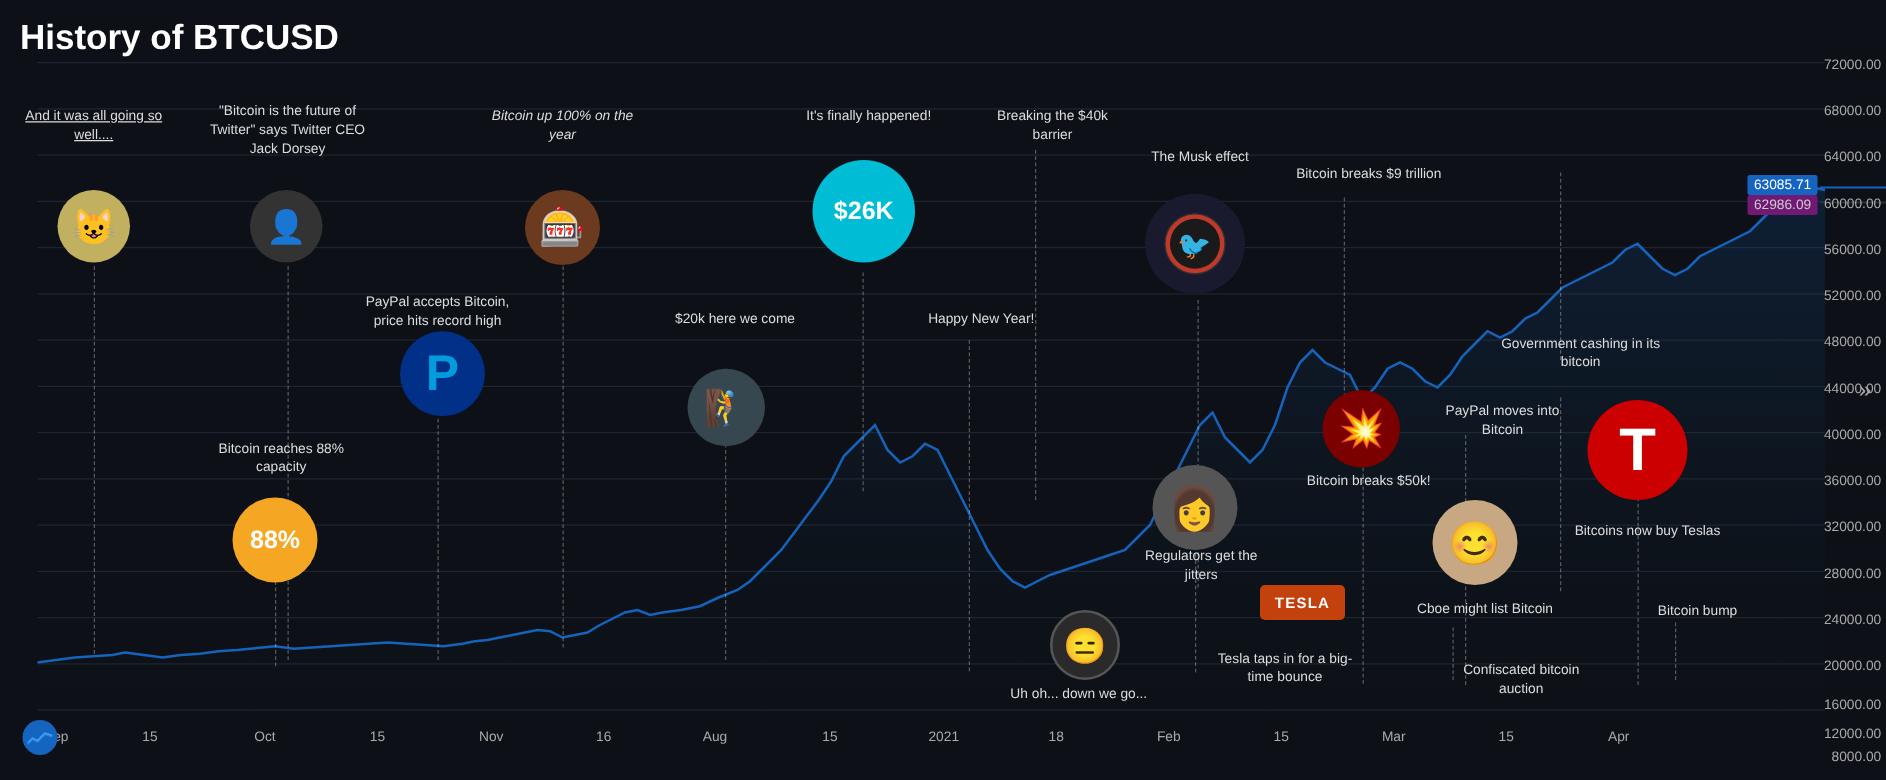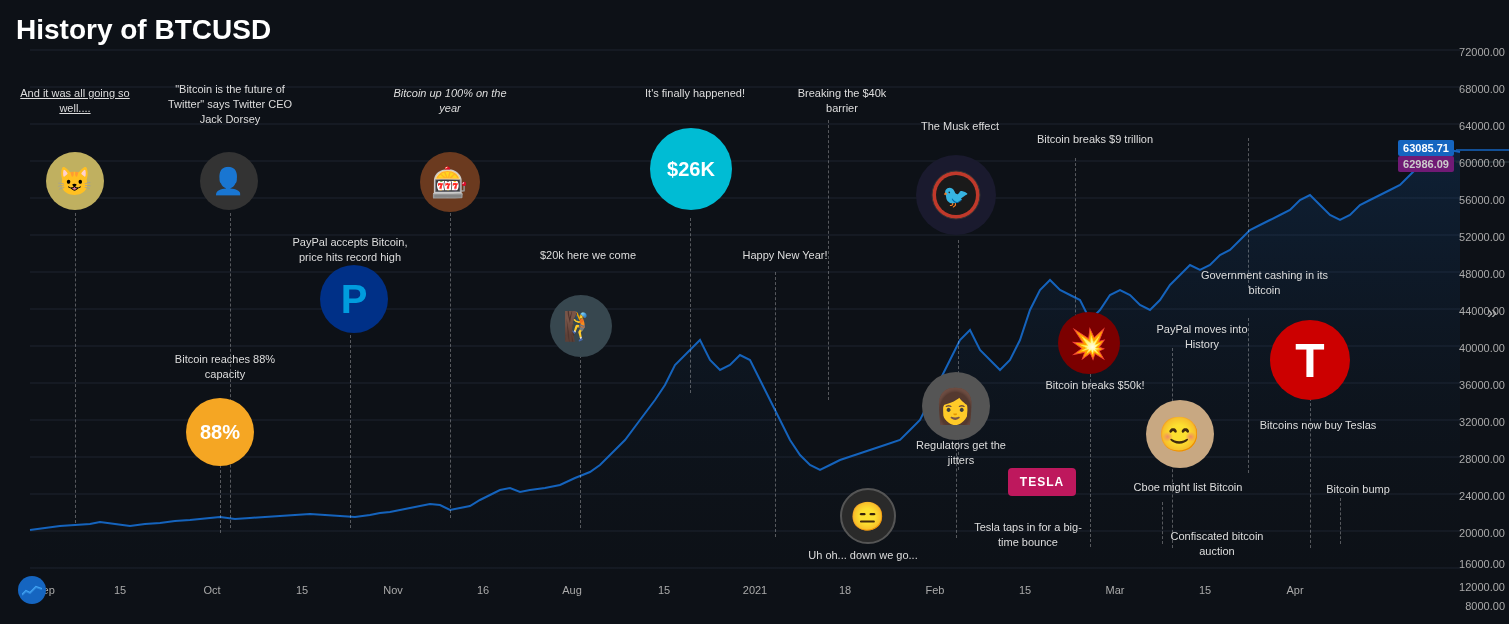--- a/index.html
+++ b/index.html
@@ -46,21 +46,21 @@
       top: 0;
       left: 0;
       width: 1509px;
       height: 624px;
     }
     
     .price-badge {
       position: absolute;
       right: 55px;
       font-size: 11px;
-      font-weight: bold;
+      font-weight: normal;
       padding: 2px 5px;
       border-radius: 2px;
     }
     
     .nav-arrow {
       position: absolute;
       color: #aaa;
       font-size: 18px;
       cursor: pointer;
     }
@@ -484,27 +484,27 @@
 
   <div class="ann-text-box" style="left:906px; top:438px; width:110px;">Regulators get the jitters</div>
   <div style="position:absolute; left:956px; top:443px; width:1px; height:95px; border-left:1px dashed rgba(255,255,255,0.3);"></div>
   <div class="circle-icon" style="left:922px; top:372px; width:68px; height:68px; background:#555; font-size:34px;">👩</div>
 
   <div class="ann-text-box" style="left:1030px; top:132px; width:130px;">Bitcoin breaks $9 trillion</div>
   <div style="position:absolute; left:1075px; top:158px; width:1px; height:210px; border-left:1px dashed rgba(255,255,255,0.3);"></div>
 
   <div class="ann-text-box" style="left:968px; top:520px; width:120px;">Tesla taps in for a big-time bounce</div>
 
-  <div class="circle-icon" style="left:1008px; top:468px; width:68px; height:28px; border-radius:4px; background:#be185d; font-size:12px; font-weight:bold; color:#fff; letter-spacing:1px;">TESLA</div>
+  <div class="circle-icon" style="left:1008px; top:468px; width:68px; height:28px; border-radius:4px; background:#c2410c; font-size:12px; font-weight:bold; color:#fff; letter-spacing:1px;">TESLA</div>
 
   <div class="ann-text-box" style="left:1035px; top:378px; width:120px;">Bitcoin breaks $50k!</div>
   <div style="position:absolute; left:1090px; top:374px; width:1px; height:173px; border-left:1px dashed rgba(255,255,255,0.3);"></div>
   <div class="circle-icon" style="left:1058px; top:312px; width:62px; height:62px; background:#7b0000; font-size:30px;">💥</div>
 
-  <div class="ann-text-box" style="left:1142px; top:322px; width:120px;">PayPal moves into History</div>
+  <div class="ann-text-box" style="left:1142px; top:322px; width:120px;">PayPal moves into Bitcoin</div>
   <div style="position:absolute; left:1172px; top:348px; width:1px; height:200px; border-left:1px dashed rgba(255,255,255,0.3);"></div>
 
   <div class="ann-text-box" style="left:1128px; top:480px; width:120px;">Cboe might list Bitcoin</div>
   <div style="position:absolute; left:1162px; top:502px; width:1px; height:42px; border-left:1px dashed rgba(255,255,255,0.3);"></div>
 
   <div class="ann-text-box" style="left:1152px; top:529px; width:130px;">Confiscated bitcoin auction</div>
 
   <div style="position:absolute; left:1248px; top:138px; width:1px; height:150px; border-left:1px dashed rgba(255,255,255,0.3);"></div>
 
   <div class="ann-text-box" style="left:1197px; top:268px; width:135px;">Government cashing in its bitcoin</div>

